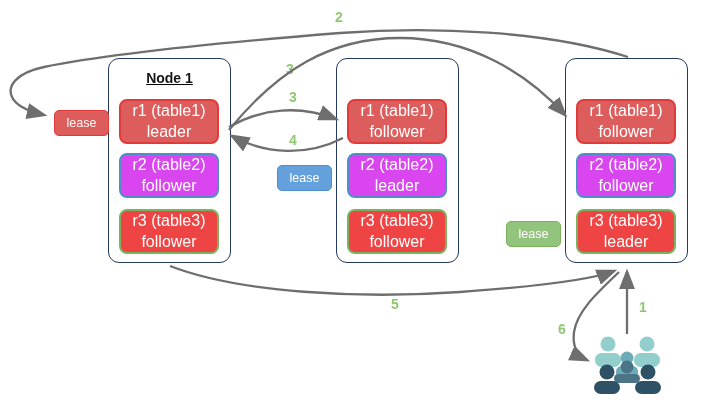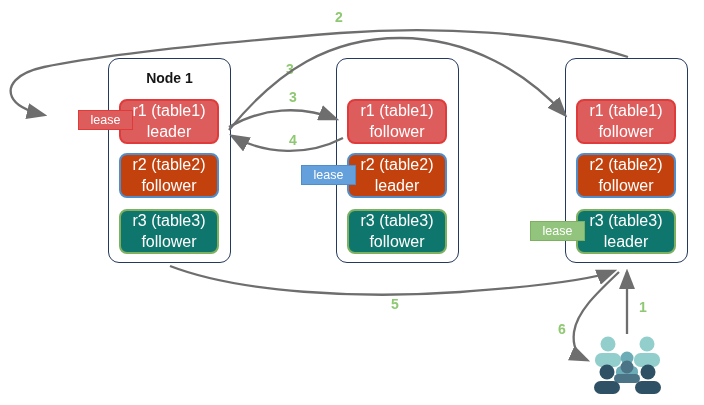--- a/index.html
+++ b/index.html
@@ -3,47 +3,46 @@
 <meta charset="utf-8">
 <style>
   html,body{margin:0;padding:0;background:#ffffff;}
   .stage{
     position:relative;width:704px;height:405px;background:#ffffff;
     font-family:"Liberation Sans","DejaVu Sans",sans-serif;overflow:hidden;
   }
   
   .node{
     position:absolute;top:58px;width:123px;height:205px;background:#fff;
-    border:1.6px solid #24395e;border-radius:11px;box-sizing:border-box;
+    border:1.6px solid #24395e;border-radius:11px;box-sizing:border-box;text-decoration:underline;
   }
   .node--1{left:108px}
   .node--2{left:336px}
   .node--3{left:565px}
   .node-title{
     text-align:center;margin-top:11px;font-weight:bold;font-size:14px;color:#161616;
   }
   
   .replica{
     position:absolute;left:10px;width:100px;height:45px;border-radius:8px;
     color:#fff;font-size:16px;line-height:1.3;text-align:center;
     display:flex;flex-direction:column;align-items:center;justify-content:center;
     box-sizing:border-box;
   }
   .replica--red{background:#dd5c5c;border:2px solid #e03a3a;}
-  .replica--blue{background:#c2410c;border:2px solid #4f8ecb;}
-  .replica--green{background:#0f766e;border:2px solid #7db05f;}
+  .replica--blue{background:#d946ef;border:2px solid #4f8ecb;}
+  .replica--green{background:#ef4444;border:2px solid #7db05f;}
   .replica--r1{top:40px}
   .replica--r2{top:94px}
   .replica--r3{top:150px}
   
   .lease{
-    position:absolute;width:55px;height:20px;border-radius:0;color:#fff;
+    position:absolute;width:55px;height:26px;border-radius:5px;color:#fff;
     font-size:12.5px;display:flex;align-items:center;justify-content:center;
     box-sizing:border-box;
-    margin-left:24px;
   }
   .lease--red{left:54px;top:110px;background:#dd5c5c;border:1.6px solid #e03a3a;}
   .lease--blue{left:277px;top:165px;background:#64a1dc;border:1.6px solid #4f8ecb;}
   .lease--green{left:506px;top:221px;background:#93c47d;border:1.6px solid #7db05f;}
   
   .step{
     position:absolute;transform:translate(-50%,-50%);
     color:#8fc872;font-weight:bold;font-size:14px;
   }
   .step--1{left:643px;top:307px}

